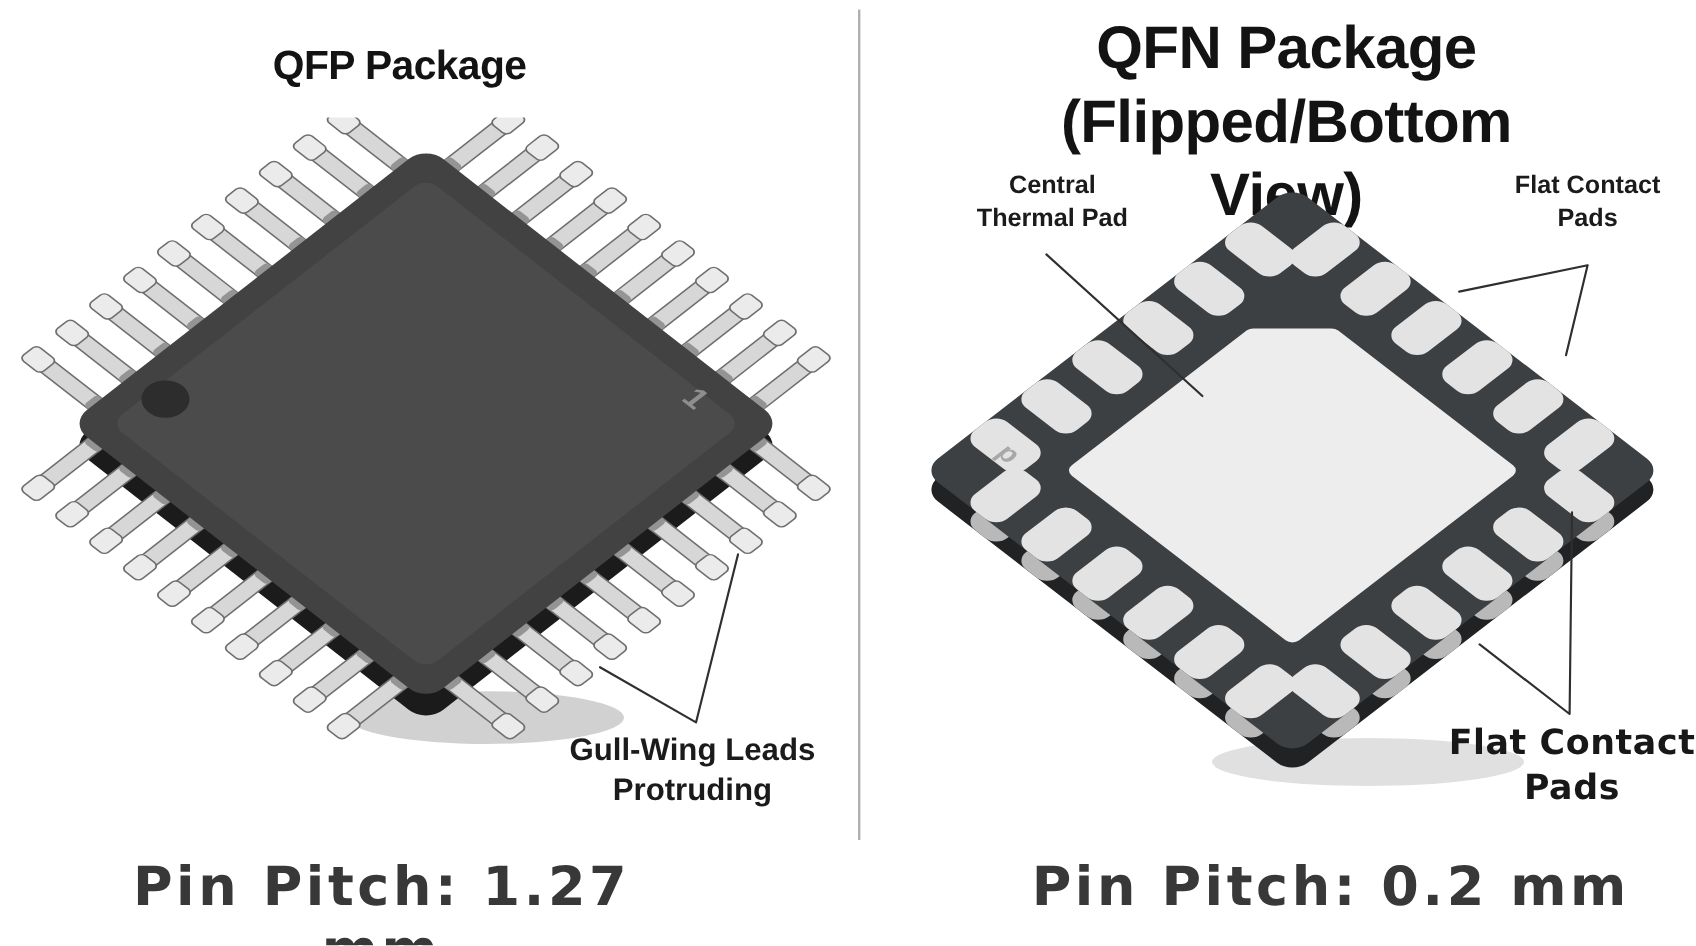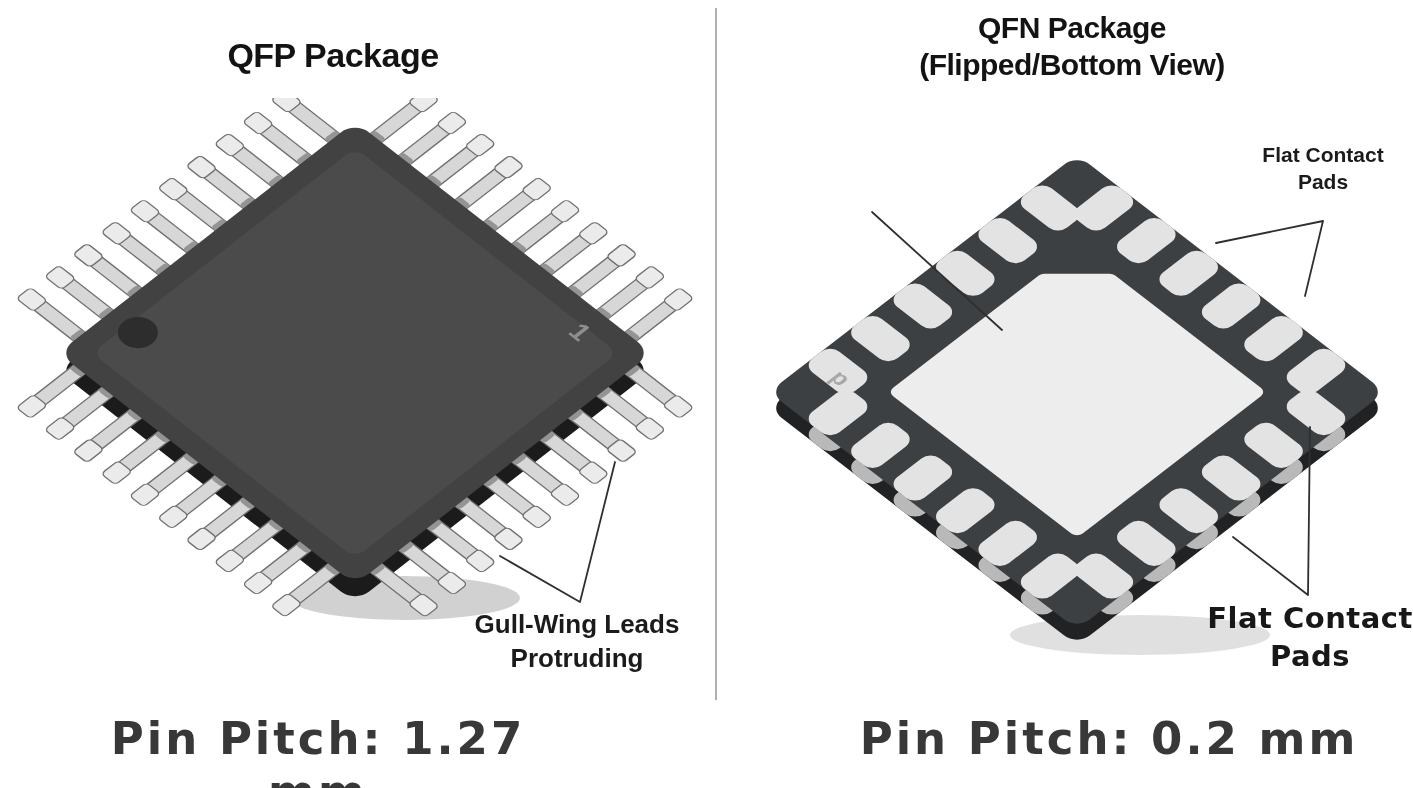--- a/index.html
+++ b/index.html
@@ -5,21 +5,21 @@
   html,body{margin:0;padding:0;background:#ffffff;}
   .canvas{position:relative;width:1413px;height:788px;background:#ffffff;overflow:hidden;
           font-family:"Liberation Sans",sans-serif;}
   .panel{position:absolute;top:0;height:788px;}
   .panel.left{left:0;width:716px;}
   .panel.right{left:716px;width:697px;}
   .divider{position:absolute;left:715px;top:8px;width:2px;height:692px;background:#b0b0b0;}
   .title{position:absolute;margin:0;color:#131313;font-weight:700;text-align:center;
          font-family:"Liberation Sans",sans-serif;letter-spacing:-0.5px;}
   .qfp-title{left:83px;top:12px;width:500px;font-size:34px;line-height:1.15;margin-top:24px;}
-  .qfn-title{left:106px;top:10px;width:500px;font-size:30px;line-height:1.22;}
+  .qfn-title{left:106px;top:10px;width:500px;font-size:50px;line-height:1.22;}
   .qfn-title span{display:block;}
   .ann{position:absolute;color:#1b1b1b;font-weight:700;text-align:center;line-height:1.3;}
   .ann span{display:block;}
   .ann-gullwing{left:447px;top:608px;width:260px;font-size:26px;}
   .ann-central{left:71px;top:141px;width:180px;font-size:21px;}
   .ann-flat-top{left:517px;top:141px;width:180px;font-size:21px;}
   .ann-flat-bottom{left:484px;top:600px;width:220px;font-size:29px;
                    font-family:"DejaVu Sans",sans-serif;letter-spacing:0.5px;color:#181818;}
   .pitch{position:absolute;width:500px;text-align:center;color:#383838;font-size:45px;
          font-weight:700;letter-spacing:3px;font-family:"DejaVu Sans",sans-serif;}
@@ -126,20 +126,24 @@
           <use href="#qfnSide" transform="rotate(180)"></use>
           <use href="#qfnSide" transform="rotate(270)"></use>
         </g>
         <g fill="#ededed">
           <polygon points="-126,-80 -80,-126 126,-126 126,126 -126,126" stroke="#ededed" stroke-width="16" stroke-linejoin="round"></polygon>
         </g>
         <text x="-180" y="163" font-size="26" font-weight="bold" fill="#a8a8a8" text-anchor="middle" font-family="Liberation Sans, sans-serif">p</text>
       </g>
     </svg>
 
+    <div class="ann ann-central">
+      <span>Central</span>
+      <span>Thermal Pad</span>
+    </div>
 
     <div class="ann ann-flat-top">
       <span>Flat Contact</span>
       <span>Pads</span>
     </div>
 
     <div class="ann ann-flat-bottom">
       <span>Flat Contact</span>
       <span>Pads</span>
     </div>

